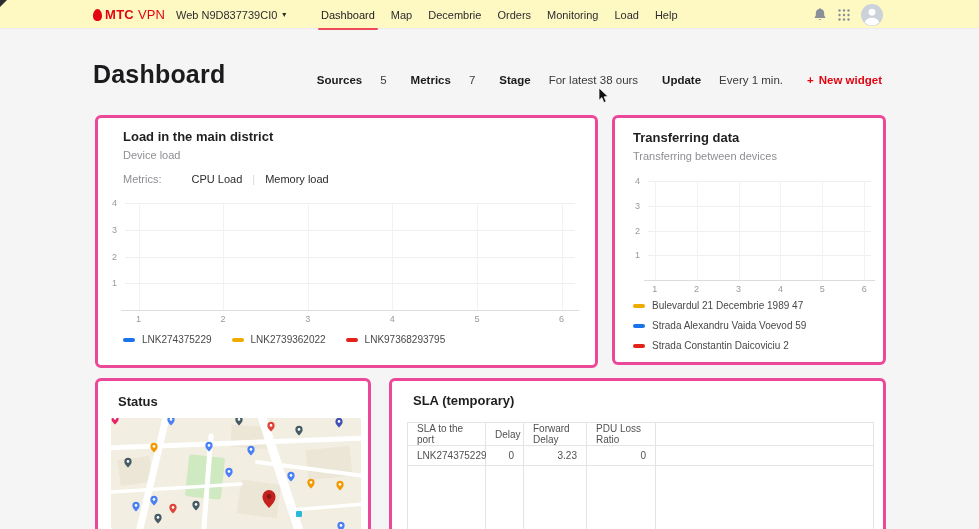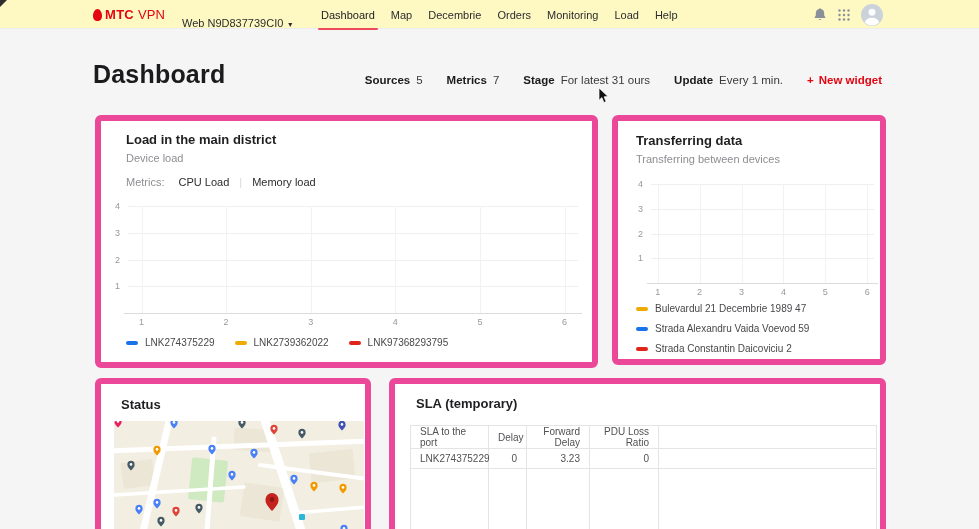--- a/index.html
+++ b/index.html
@@ -8,48 +8,48 @@
     position:relative; width:979px; height:529px; overflow:hidden;
     background:#f5f5f6; font-family:"Liberation Sans", sans-serif;
   }
   
   .navbar { position:absolute; top:0; left:0; right:0; height:29px; background:#fef9c3; border-bottom:1px solid #ececef; z-index:5; }
   .corner-artifact { position:absolute; top:0; left:0; width:0; height:0; border-top:7px solid #2e2e30; border-right:7px solid transparent; }
   .logo { position:absolute; left:93px; top:0; height:29px; display:flex; align-items:center; }
   .logo svg { margin-right:3px; }
   .logo .brand { font-weight:700; color:#e30611; font-size:13px; letter-spacing:.3px; }
   .logo .prod  { font-weight:400; color:#e30611; font-size:13px; margin-left:4px; }
-  .workspace { position:absolute; left:176px; top:0; height:29px; display:flex; align-items:flex-end; gap:5px; font-size:11px; color:#2c2c2e; cursor:pointer;margin-left:6px; }
+  .workspace { position:absolute; left:176px; top:0; height:29px; display:flex; align-items:center; gap:5px; font-size:11px; color:#2c2c2e; cursor:pointer; }
   .workspace .caret { font-size:8px; line-height:1; }
   .nav { position:absolute; left:321px; top:0; height:29px; display:flex; gap:16px; list-style:none; }
   .nav-item { position:relative; display:flex; align-items:center; height:100%; font-size:11px; color:#2c2c2e; cursor:pointer; }
   .nav-item.active { color:#1b1b1d; }
   .nav-item.active::after { content:""; position:absolute; left:-3px; right:-3px; bottom:-1px; height:2px; background:#ee4b5a; border-radius:1px; }
   .nav-right { position:absolute; right:96px; top:0; height:29px; display:flex; align-items:center; gap:11px; }
   .icon-btn { display:flex; align-items:center; justify-content:center; cursor:pointer; }
   
   .page-title { position:absolute; left:93px; top:60px; font-size:25px; font-weight:600; color:#1b1b1d; letter-spacing:.2px; }
   .controls { position:absolute; top:74px; right:97px; display:flex; align-items:baseline; gap:24px; }
-  .control { display:flex; gap:6px; align-items:center; font-size:11.5px; cursor:pointer; }
+  .control { display:flex; gap:18px; align-items:center; font-size:11.5px; cursor:pointer; }
   .control .lbl { font-weight:700; color:#1b1b1d; }
   .control .val { color:#3a3a3c; }
   .new-widget { display:flex; align-items:baseline; gap:5px; background:none; border:none; color:#e30611; font-family:inherit; font-size:11.5px; font-weight:700; cursor:pointer; }
   
-  .card { position:absolute; background:#fff; border:6px solid #ec4899; border-radius:6px; }
+  .card { position:absolute; background:#fff; border:3px solid #ec4899; border-radius:6px; }
   #card-load     { left:95px;  top:115px; width:503px; height:253px; }
   #card-transfer { left:612px; top:115px; width:274px; height:250px; }
   #card-status   { left:95px;  top:378px; width:276px; height:220px; }
   #card-sla      { left:389px; top:378px; width:497px; height:220px; }
   .card-title { position:absolute; font-size:13px; font-weight:700; color:#1f1f21; }
   .card-sub   { position:absolute; font-size:11px; color:#8e8e93; }
   
   #card-load .card-title { left:25px; top:11px; }
   #card-load .card-sub   { left:25px; top:31px; }
   .metrics-row { position:absolute; left:25px; top:55px; display:flex; align-items:center; gap:10px; font-size:11px; }
-  .metrics-row .m-lbl { color:#8e8e93; margin-right:4px; }
+  .metrics-row .m-lbl { color:#8e8e93; margin-right:20px; }
   .metric-tab { color:#2c2c2e; cursor:pointer; }
   .metrics-row .m-div { color:#d8d8dc; }
   
   #card-transfer .card-title { left:18px; top:12px; }
   #card-transfer .card-sub   { left:18px; top:32px; }
   
   .chart { position:absolute; inset:0; }
   .gridline-h { position:absolute; height:1px; background:#efeff2; }
   .gridline-v { position:absolute; width:1px; background:#f2f2f5; }
   .axis-line  { position:absolute; height:1px; background:#dbdbe0; }
@@ -60,21 +60,21 @@
   .legend.vert  { flex-direction:column; gap:9px; }
   .legend-item { display:flex; align-items:center; gap:7px; font-size:10px; color:#48484b; cursor:pointer;text-align:center; }
   .legend-swatch { width:12px; height:4px; border-radius:2px; flex:0 0 auto; }
   
   #card-status .card-title { left:20px; top:13px; }
   .map-wrap { position:absolute; left:13px; top:37px; width:250px; height:170px; border-radius:2px; overflow:hidden; cursor:grab; }
   
   #card-sla .card-title { left:21px; top:12px; }
   .sla-table { position:absolute; left:15px; top:41px; width:467px; border-collapse:collapse; table-layout:fixed; font-size:10px; color:#515154; }
   .sla-table th, .sla-table td { border:1px solid #e4e4e7; padding:0 9px; height:20px; font-weight:400; }
-  .sla-table th { height:15px; text-align:right; }
+  .sla-table th { height:15px; text-align:left; }
   .sla-table th:first-child { text-align:left; }
   .sla-table td { text-align:right; }
   .sla-table td:first-child { text-align:left; }
   .sla-table tr.filler td { height:92px; }
   
   .cursor { position:absolute; left:598px; top:88px; z-index:20; pointer-events:none; }
 </style>
 </head>
 <body>
 
@@ -144,21 +144,21 @@
       <div class="control">
         <span class="lbl">Sources</span>
         <span class="val">5</span>
       </div>
       <div class="control">
         <span class="lbl">Metrics</span>
         <span class="val">7</span>
       </div>
       <div class="control">
         <span class="lbl">Stage</span>
-        <span class="val">For latest 31 ours</span>
+        <span class="val">For latest 38 ours</span>
       </div>
       <div class="control">
         <span class="lbl">Update</span>
         <span class="val">Every 1 min.</span>
       </div>
       <button class="new-widget">
         <span>+</span>
         <span>New widget</span>
       </button>
     </div>

